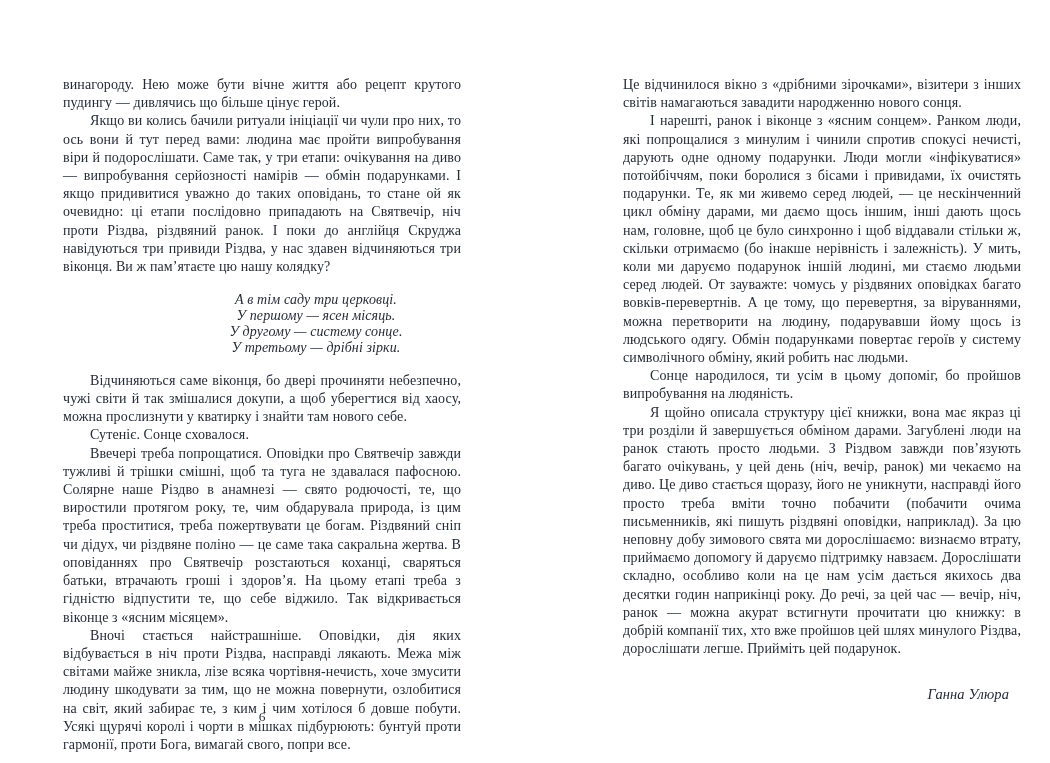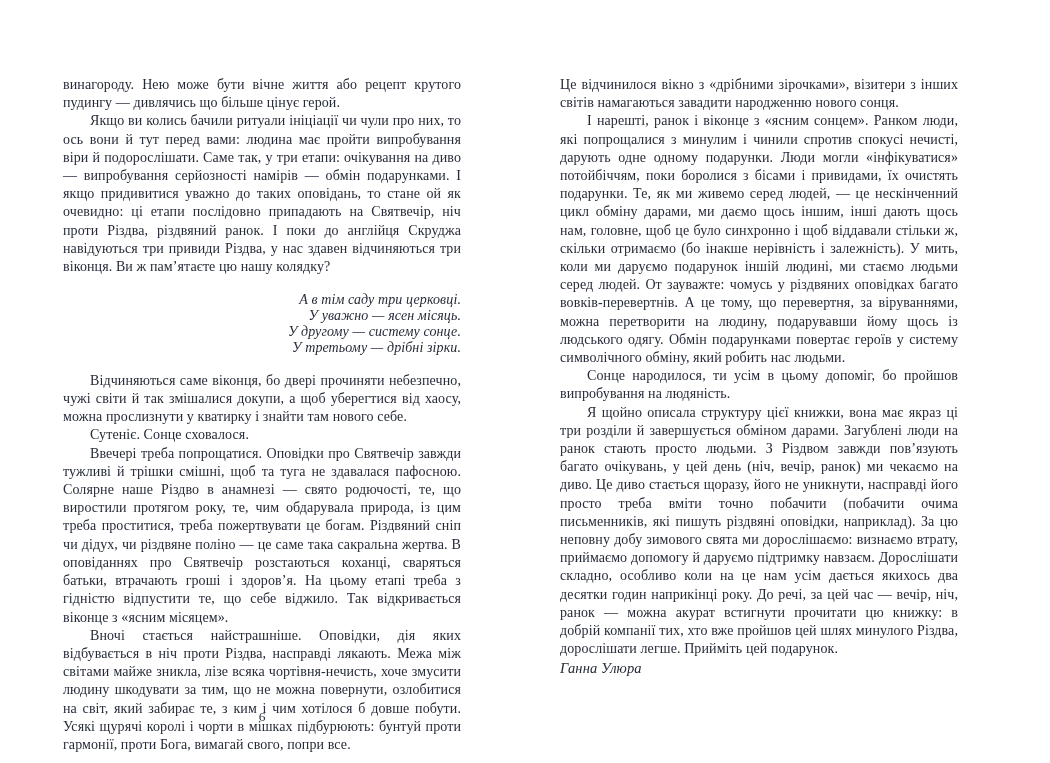--- a/index.html
+++ b/index.html
@@ -19,34 +19,36 @@
   .page-col {
     position: absolute;
     top: 76px;
     width: 398px;
     font-size: 14px;
     line-height: 18.2px;
     text-align: justify;
     letter-spacing: 0.1px;
   }
   .page-col.left  { left: 63px; }
-  .page-col.right { left: 560px; }
+  .page-col.right { left: 623px; }
   .page-col p {
     margin: 0;
     text-indent: 27px;
   }
   .page-col p.no-indent { text-indent: 0; }
   .poem {
     margin: 16px 0 16px 108px;
     font-style: italic;
     line-height: 15.9px;
-    text-align: right;
+    text-align: center;
   }
   .signature {
+    margin-top: 26px;
     padding-right: 12px;
+    text-align: right;
     font-style: italic;
     font-size: 14.5px;
   }
   .page-number {
     position: absolute;
     top: 709px;
     left: 63px;
     width: 398px;
     text-align: center;
     font-size: 13.5px;
@@ -56,21 +58,21 @@
 </head>
 <body>
 
 <div class="spread">
 
   <div class="page-col left">
     <p class="no-indent">винагороду. Нею може бути вічне життя або рецепт крутого пудингу — дивлячись що більше цінує герой.</p>
     <p>Якщо ви колись бачили ритуали ініціації чи чули про них, то ось вони й тут перед вами: людина має пройти випробування віри й подорослішати. Саме так, у три етапи: очікування на диво — випробування серйозності намірів — обмін подарунками. І якщо придивитися уважно до таких оповідань, то стане ой як очевидно: ці етапи послідовно припадають на Святвечір, ніч проти Різдва, різдвяний ранок. І поки до англійця Скруджа навідуються три привиди Різдва, у нас здавен відчиняються три віконця. Ви ж пам’ятаєте цю нашу колядку?</p>
     <div class="poem">
       <div class="poem-line">А в тім саду три церковці.</div>
-      <div class="poem-line">У уважно — ясен місяць.</div>
+      <div class="poem-line">У першому — ясен місяць.</div>
       <div class="poem-line">У другому — систему сонце.</div>
       <div class="poem-line">У третьому — дрібні зірки.</div>
     </div>
     <p>Відчиняються саме віконця, бо двері прочиняти небезпечно, чужі світи й так змішалися докупи, а щоб уберегтися від хаосу, можна прослизнути у кватирку і знайти там нового себе.</p>
     <p>Сутеніє. Сонце сховалося.</p>
     <p>Ввечері треба попрощатися. Оповідки про Святвечір завжди тужливі й трішки смішні, щоб та туга не здавалася пафосною. Солярне наше Різдво в анамнезі — свято родючості, те, що виростили протягом року, те, чим обдарувала природа, із цим треба проститися, треба пожертвувати це богам. Різдвяний сніп чи дідух, чи різдвяне поліно — це саме така сакральна жертва. В оповіданнях про Святвечір розстаються коханці, сваряться батьки, втрачають гроші і здоров’я. На цьому етапі треба з гідністю відпустити те, що себе віджило. Так відкривається віконце з «ясним місяцем».</p>
     <p>Вночі стається найстрашніше. Оповідки, дія яких відбувається в ніч проти Різдва, насправді лякають. Межа між світами майже зникла, лізе всяка чортівня-нечисть, хоче змусити людину шкодувати за тим, що не можна повернути, озлобитися на світ, який забирає те, з ким і чим хотілося б довше побути. Усякі щурячі королі і чорти в мішках підбурюють: бунтуй проти гармонії, проти Бога, вимагай свого, попри все.</p>
   </div>
 
   <div class="page-number">6</div>

